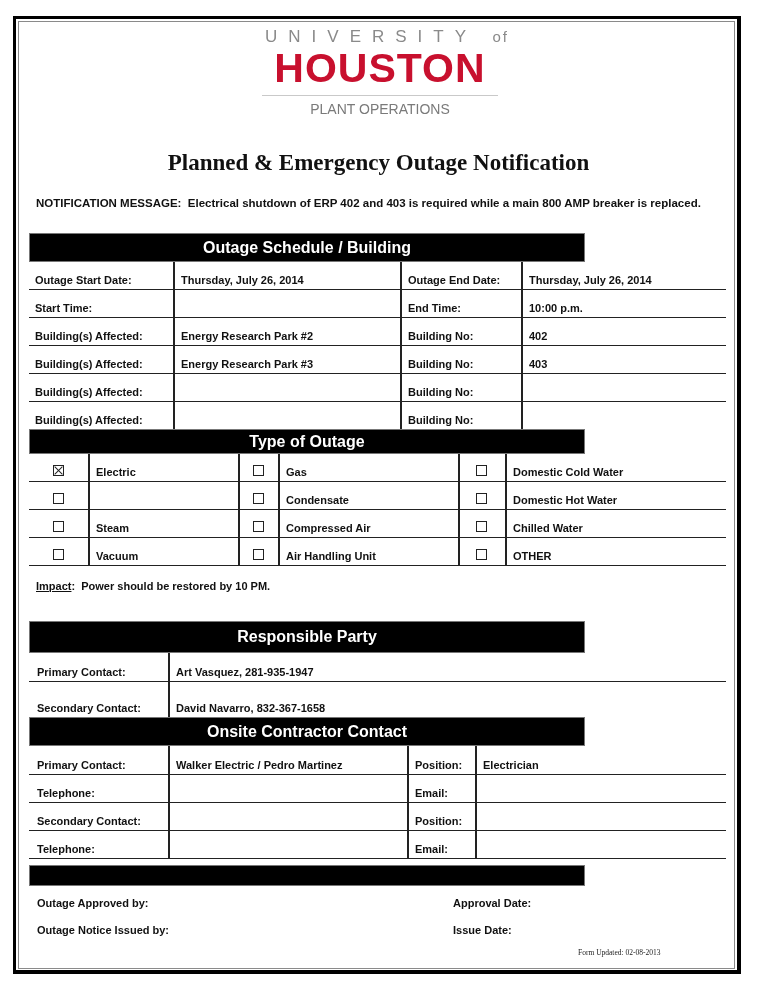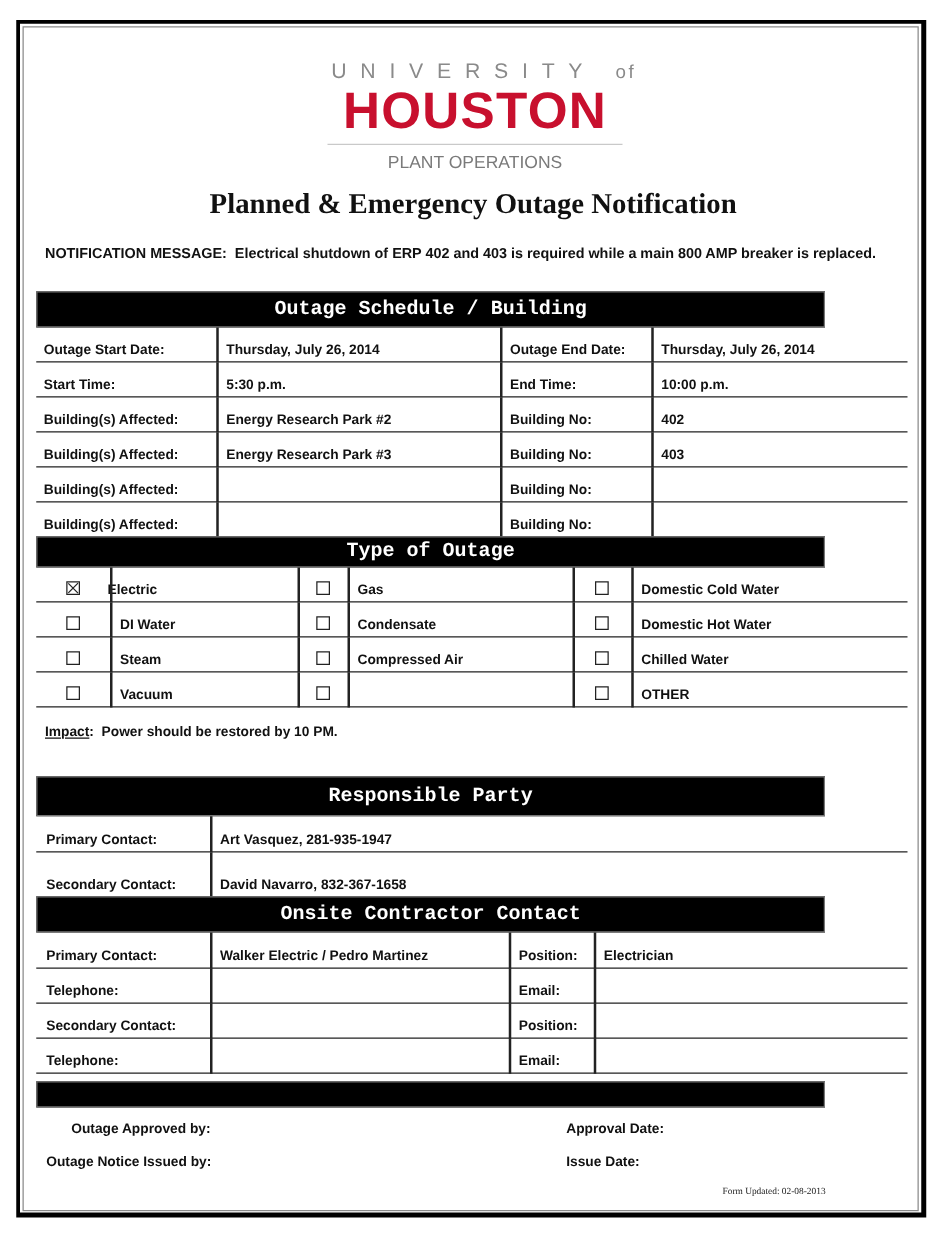--- a/index.html
+++ b/index.html
@@ -9,34 +9,34 @@
   .frame-outer {
     position: absolute; left: 13px; top: 16px; width: 728px; height: 958px;
     border: 3px solid #000; border-right-width: 4px; border-bottom-width: 4px;
   }
   .frame-inner {
     position: absolute; left: 18px; top: 21px; width: 717px; height: 948px;
     border: 1px solid #8a8a8a;
   }
 
   
-  .logo { position: absolute; left: 250px; top: 27px; width: 260px; text-align: center; margin-top: 20px; }
+  .logo { position: absolute; left: 250px; top: 27px; width: 260px; text-align: center; }
   .logo-univ { font-family: "Liberation Sans", sans-serif; font-size: 17px; letter-spacing: 11px; color: #8a8a8a; padding-left: 14px; }
   .logo-univ .of { letter-spacing: 2px; font-size: 15px; }
   .logo-houston { font-family: "Liberation Sans", sans-serif; font-weight: bold; font-size: 41px; color: #c8102e; line-height: 40px; letter-spacing: 1px; margin-top: 1px; }
   .logo-rule { width: 236px; height: 1px; background: #c9c9c9; margin: 7px auto 5px auto; }
   .logo-plant { font-size: 14px; color: #7a7a7a; }
 
   .title { position: absolute; left: 20px; width: 717px; top: 150px; text-align: center;
     font-family: "Liberation Serif", serif; font-weight: bold; font-size: 23px; color: #111; }
 
   .notif { position: absolute; left: 36px; top: 196px; width: 690px; font-size: 11.5px; font-weight: bold; line-height: 14px; }
 
-  .bar { position: absolute; left: 29px; width: 631px; background: #000; color: #fff;
-    font-family: Liberation Mono, monospace; font-weight: bold; font-size: 16px; text-align: center;
+  .bar { position: absolute; left: 29px; width: 556px; background: #000; color: #fff;
+    font-family: Liberation Sans, sans-serif; font-weight: bold; font-size: 16px; text-align: center;
     border: 1px solid #777; }
 
   .row { position: absolute; left: 29px; width: 697px; border-bottom: 1.5px solid #222; font-size: 11px; font-weight: bold; }
   .cell { position: absolute; top: 0; bottom: 0; padding-left: 6px; display: flex; align-items: flex-end; padding-bottom: 3px; white-space: nowrap; }
   .vline { position: absolute; top: 0; bottom: -1px; width: 1.5px; background: #222; }
 
   .cb { width: 11px; height: 11px; border: 1.2px solid #222; position: relative; display: inline-block; }
   .cb.checked::before, .cb.checked::after { content: ""; position: absolute; left: 4px; top: -1px; width: 1.2px; height: 11px; background: #222; }
   .cb.checked::before { transform: rotate(45deg); }
   .cb.checked::after { transform: rotate(-45deg); }
@@ -83,23 +83,20 @@
         <span>Thursday, July 26, 2014</span>
       </div>
       <div class="vline" style="left: 144px;"></div>
       <div class="vline" style="left: 371px;"></div>
       <div class="vline" style="left: 492px;"></div>
     </div>
     <div class="row" style="top: 290px; height: 28px;">
       <div class="cell" style="left: 0px; width: 144px;">
         <span>Start Time:</span>
       </div>
-      <div class="cell" style="left: 146px; width: 225px;">
-        <span>5:30 p.m.</span>
-      </div>
       <div class="cell" style="left: 373px; width: 119px;">
         <span>End Time:</span>
       </div>
       <div class="cell" style="left: 494px; width: 203px;">
         <span>10:00 p.m.</span>
       </div>
       <div class="vline" style="left: 144px;"></div>
       <div class="vline" style="left: 371px;"></div>
       <div class="vline" style="left: 492px;"></div>
     </div>
@@ -172,21 +169,21 @@
       <div class="vline" style="left: 492px;"></div>
     </div>
   </div>
 
 <div class="bar" style="top:429px;height:25px;line-height:23px;">Type of Outage</div>
 <div id="type-rows">
     <div class="row" style="top: 454px; height: 28px;">
       <div class="cell" style="left: 0px; width: 59px; justify-content: center; padding-left: 0px; padding-bottom: 5px;">
         <span class="cb checked"></span>
       </div>
-      <div class="cell" style="left: 51px; width: 150px;">
+      <div class="cell" style="left: 61px; width: 150px;">
         <span>Electric</span>
       </div>
       <div class="vline" style="left: 59px;"></div>
       <div class="cell" style="left: 209px; width: 40px; justify-content: center; padding-left: 0px; padding-bottom: 5px;">
         <span class="cb"></span>
       </div>
       <div class="cell" style="left: 251px; width: 180px;">
         <span>Gas</span>
       </div>
       <div class="vline" style="left: 209px;"></div>
@@ -197,23 +194,20 @@
       <div class="cell" style="left: 478px; width: 220px;">
         <span>Domestic Cold Water</span>
       </div>
       <div class="vline" style="left: 429px;"></div>
       <div class="vline" style="left: 476px;"></div>
     </div>
     <div class="row" style="top: 482px; height: 28px;">
       <div class="cell" style="left: 0px; width: 59px; justify-content: center; padding-left: 0px; padding-bottom: 5px;">
         <span class="cb"></span>
       </div>
-      <div class="cell" style="left: 61px; width: 150px;">
-        <span>DI Water</span>
-      </div>
       <div class="vline" style="left: 59px;"></div>
       <div class="cell" style="left: 209px; width: 40px; justify-content: center; padding-left: 0px; padding-bottom: 5px;">
         <span class="cb"></span>
       </div>
       <div class="cell" style="left: 251px; width: 180px;">
         <span>Condensate</span>
       </div>
       <div class="vline" style="left: 209px;"></div>
       <div class="vline" style="left: 249px;"></div>
       <div class="cell" style="left: 429px; width: 47px; justify-content: center; padding-left: 0px; padding-bottom: 5px;">
@@ -254,20 +248,23 @@
       <div class="cell" style="left: 0px; width: 59px; justify-content: center; padding-left: 0px; padding-bottom: 5px;">
         <span class="cb"></span>
       </div>
       <div class="cell" style="left: 61px; width: 150px;">
         <span>Vacuum</span>
       </div>
       <div class="vline" style="left: 59px;"></div>
       <div class="cell" style="left: 209px; width: 40px; justify-content: center; padding-left: 0px; padding-bottom: 5px;">
         <span class="cb"></span>
       </div>
+      <div class="cell" style="left: 251px; width: 180px;">
+        <span>Air Handling Unit</span>
+      </div>
       <div class="vline" style="left: 209px;"></div>
       <div class="vline" style="left: 249px;"></div>
       <div class="cell" style="left: 429px; width: 47px; justify-content: center; padding-left: 0px; padding-bottom: 5px;">
         <span class="cb"></span>
       </div>
       <div class="cell" style="left: 478px; width: 220px;">
         <span>OTHER</span>
       </div>
       <div class="vline" style="left: 429px;"></div>
       <div class="vline" style="left: 476px;"></div>
@@ -364,17 +361,17 @@
         <span></span>
       </div>
       <div class="vline" style="left: 139px;"></div>
       <div class="vline" style="left: 378px;"></div>
       <div class="vline" style="left: 446px;"></div>
     </div>
   </div>
 
 <div class="bar" style="top:865px;height:21px;"></div>
 
-<div class="footer-label" style="left:37px;top:897px;margin-left:20px;">Outage Approved by:</div>
+<div class="footer-label" style="left:37px;top:897px;">Outage Approved by:</div>
 <div class="footer-label" style="left:453px;top:897px;">Approval Date:</div>
 <div class="footer-label" style="left:37px;top:924px;">Outage Notice Issued by:</div>
 <div class="footer-label" style="left:453px;top:924px;">Issue Date:</div>
 <div class="form-updated">Form Updated: 02-08-2013</div>
 
 </body></html>

